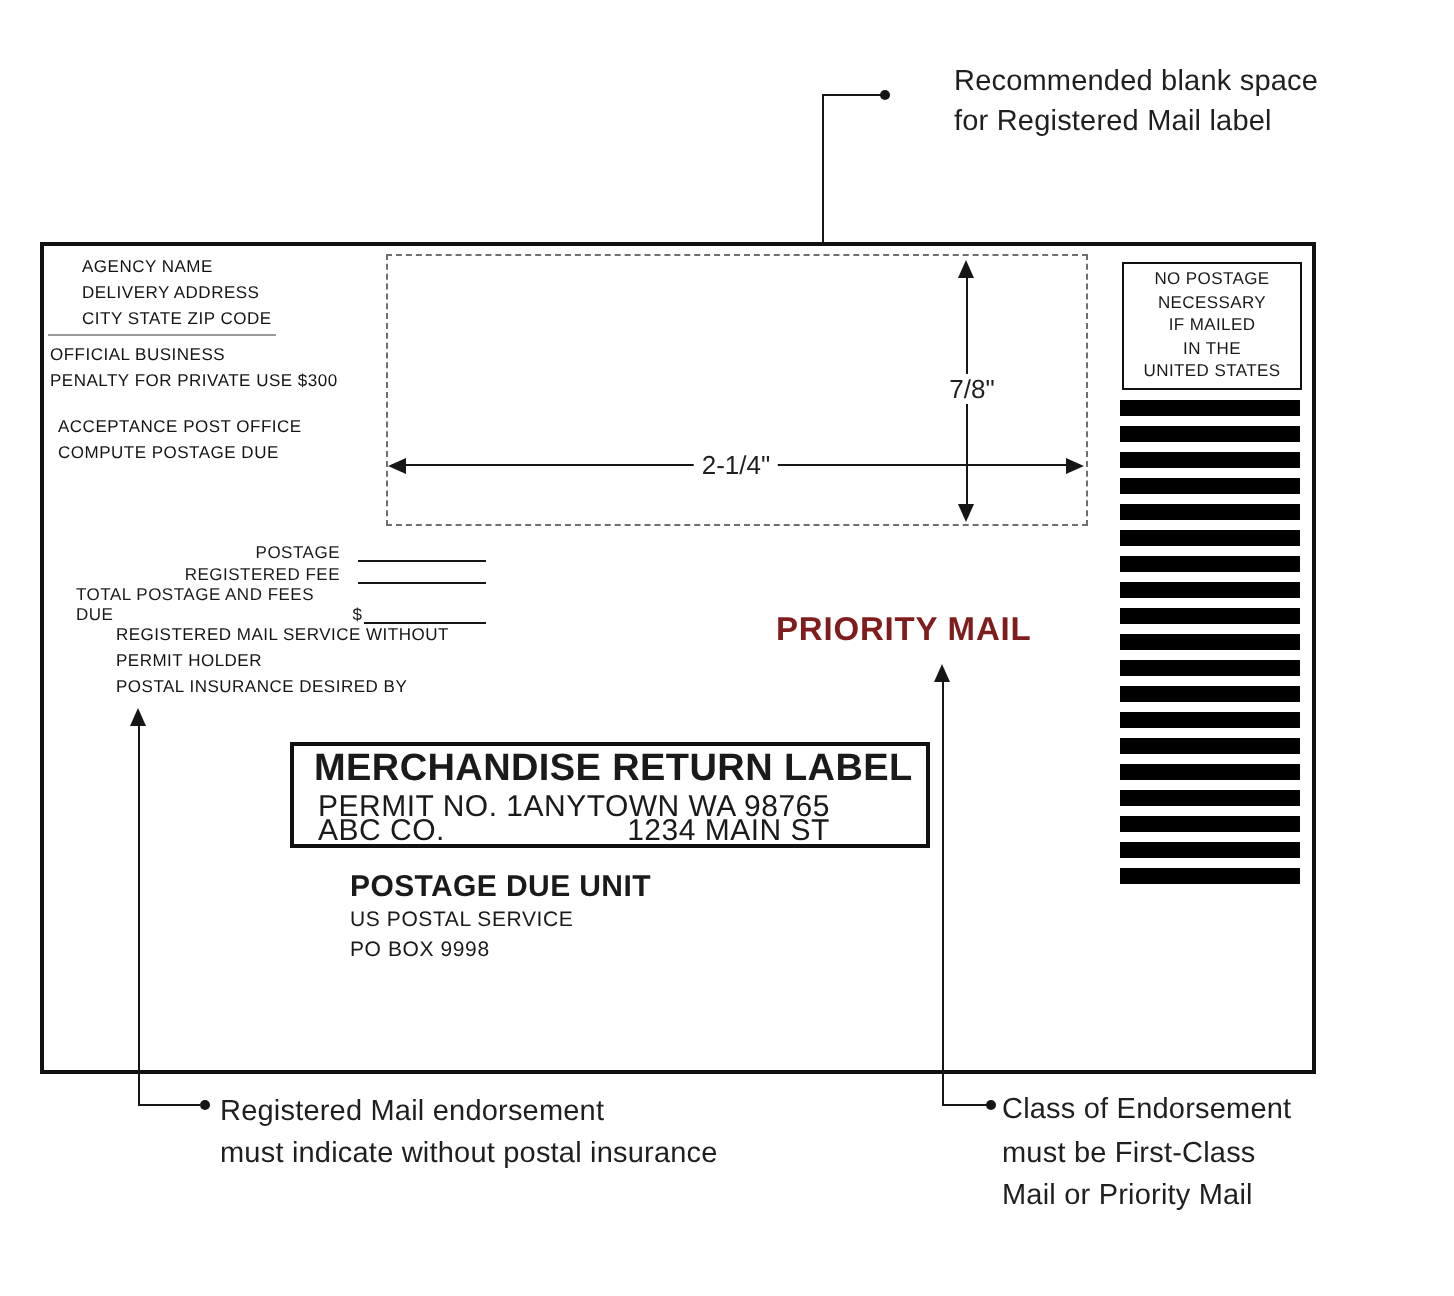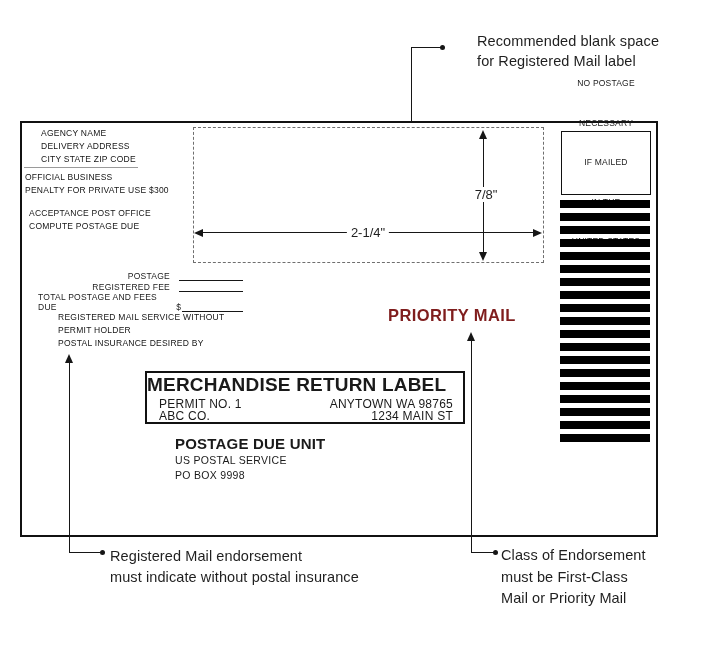--- a/index.html
+++ b/index.html
@@ -25,38 +25,38 @@
   .envelope{position:absolute;left:20px;top:121px;width:634px;height:412px;border:2px solid #111;background:#fff;}
   .smalltext{position:absolute;font-size:8.5px;line-height:13px;letter-spacing:0.25px;color:#141414;}
   .smalltext div{white-space:nowrap;}
   .addr-rule{position:absolute;left:24px;top:167px;width:114px;height:1px;background:#9a9a9a;}
   
   .dashedbox{position:absolute;left:193px;top:127px;width:349px;height:134px;border:1px dashed #6f6f6f;}
   .dimlabel{position:absolute;background:#fff;padding:0 4px;font-size:13px;color:#1f1f1f;transform:translateX(-50%);white-space:nowrap;}
   
   .nopostage{position:absolute;left:561px;top:131px;width:88px;height:62px;border:1.5px solid #111;
     display:flex;flex-direction:column;justify-content:center;text-align:center;
-    font-size:8.5px;line-height:11.5px;letter-spacing:0.2px;gap:28px;}
+    font-size:8.5px;line-height:11.5px;letter-spacing:0.2px;}
   
   .bars{position:absolute;left:560px;top:200px;width:90px;}
   .bars .bar{height:8px;background:#000;margin-bottom:5px;}
   
   .fee-row{position:absolute;left:38px;width:205px;display:flex;justify-content:flex-end;align-items:flex-end;
     font-size:8.5px;letter-spacing:0.25px;line-height:10px;}
   .fee-line{display:inline-block;width:64px;border-bottom:1px solid #161616;height:9px;}
   .fee-gap{margin-left:9px;}
   .fee-cur{margin-left:5px;}
   .fee-line-narrow{margin-left:1px;}
   
   .priority{position:absolute;left:388px;top:306px;font-size:16.5px;font-weight:bold;letter-spacing:0.4px;color:#7f1d1d;white-space:nowrap;}
   
   .merchbox{position:absolute;left:145px;top:371px;width:316px;height:49px;border:2px solid #111;background:#fff;}
-  .merch-title{position:absolute;left:0;top:1px;font-size:19px;font-weight:bold;letter-spacing:0.2px;white-space:nowrap;}
-  .merch-cols{position:absolute;left:12px;right:10px;top:25px;display:flex;justify-content:space-between;
-    font-size:12px;line-height:12px;letter-spacing:0.25px;}
+  .merch-title{position:absolute;left:10px;top:1px;font-size:19px;font-weight:bold;letter-spacing:0.2px;white-space:nowrap;}
+  .merch-cols{position:absolute;left:12px;right:10px;top:25px;display:flex;justify-content:flex-start;
+    font-size:15px;line-height:12px;letter-spacing:0.25px;}
   .merch-right{text-align:right;}
   
   .pdu-title{position:absolute;left:175px;top:435px;font-size:15px;font-weight:bold;letter-spacing:0.2px;white-space:nowrap;}
   .pdu-lines{position:absolute;left:175px;top:453px;font-size:10.5px;line-height:15px;letter-spacing:0.3px;}
   .pdu-lines div{white-space:nowrap;}
 </style>
 </head>
 <body>
 
 <div class="canvas">

